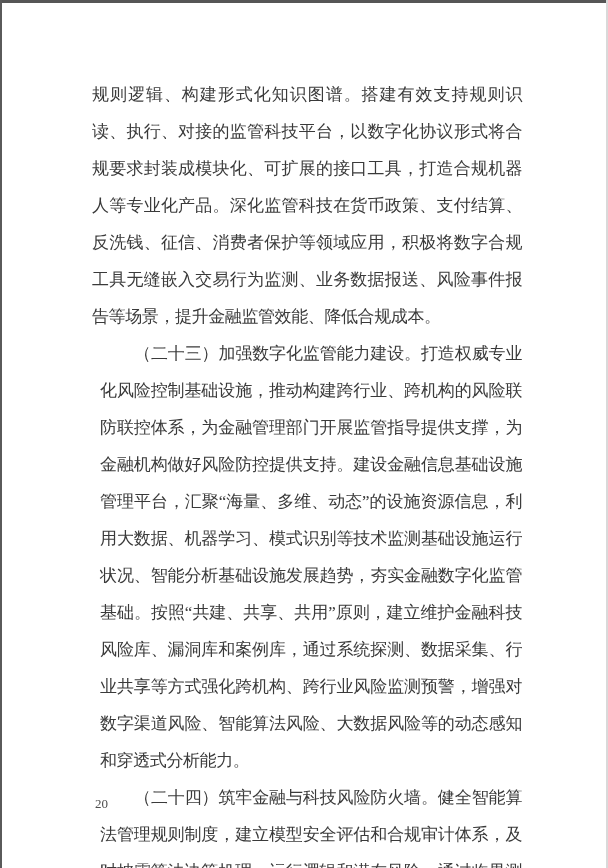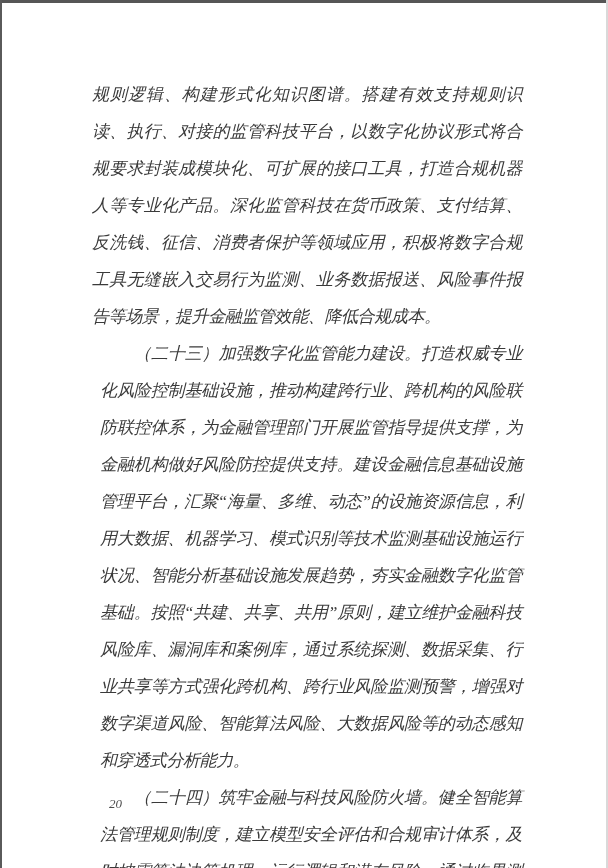--- a/index.html
+++ b/index.html
@@ -13,21 +13,20 @@
     overflow: hidden;
     position: relative;
     font-family: "Liberation Serif", "DejaVu Serif", serif;
   }
   .page {
     position: absolute;
     left: 0; top: 0;
     width: 608px;
     height: 632px;
     background: #ffffff;
-    font-style: italic;
   }
   
   .top-edge {
     position: absolute;
     left: 0; top: 0;
     width: 608px;
     height: 3px;
     background: #565656;
   }
   .left-edge {
@@ -64,21 +63,20 @@
     text-indent: 2em;
     margin-left: 8px;
   }
   .page-number {
     position: absolute;
     left: 95px;
     top: 796px;
     font-size: 13px;
     color: #4d4d4d;
     font-family: "Liberation Serif", "DejaVu Serif", serif;
-    margin-left: 14px;
   }
 </style>
 </head>
 <body>
 
 <div class="page">
   <div class="top-edge"></div>
   <div class="left-edge"></div>
   <div class="right-edge"></div>
 

